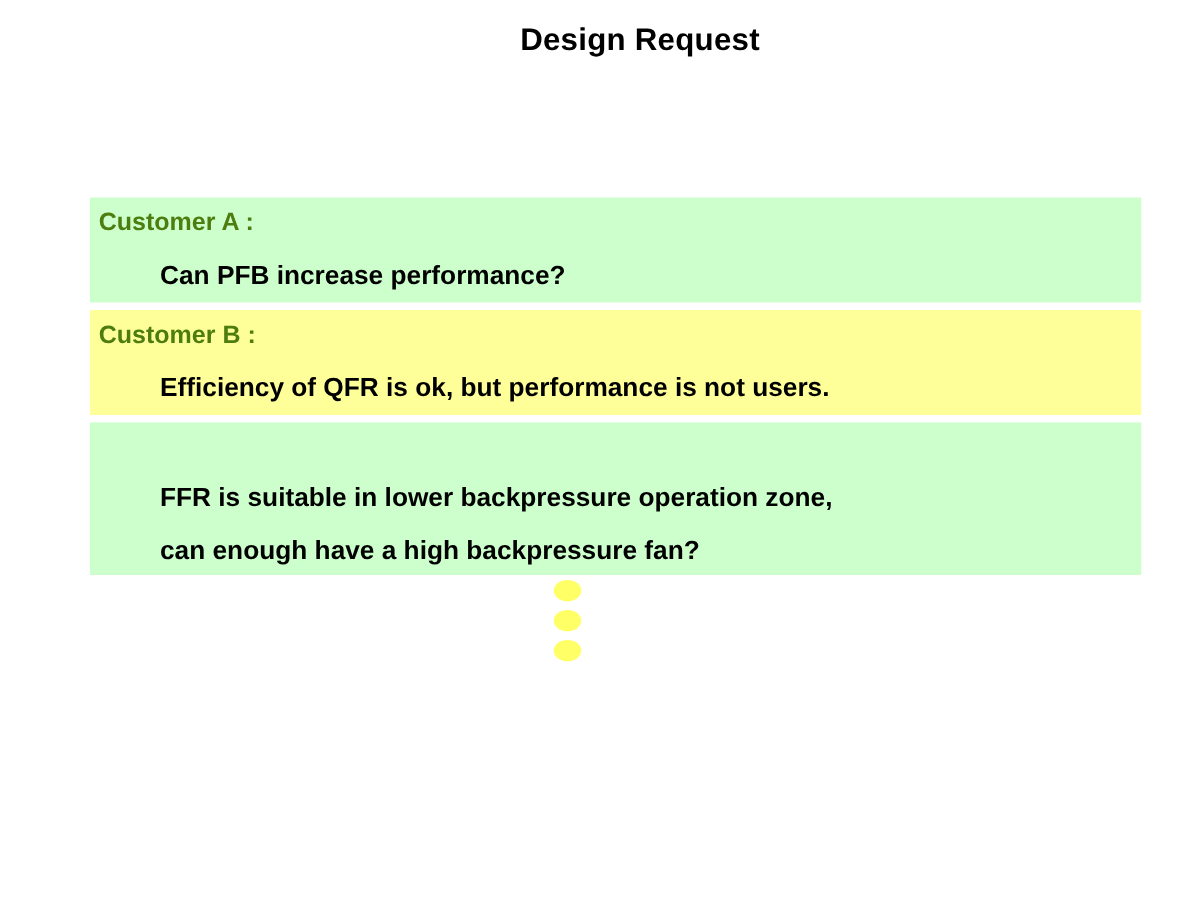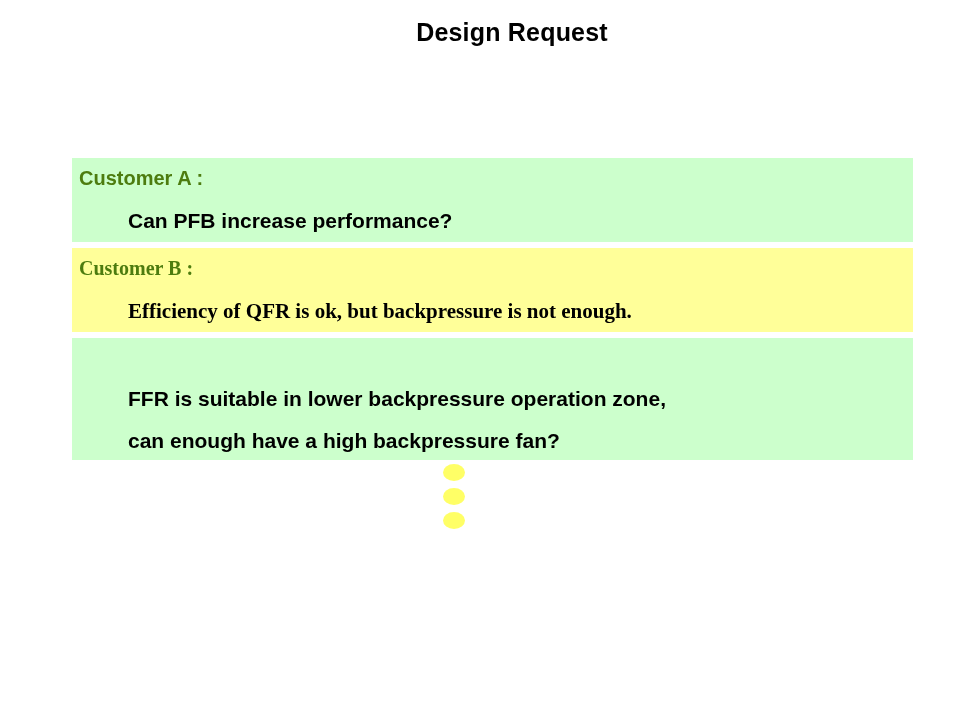--- a/index.html
+++ b/index.html
@@ -42,21 +42,21 @@
     left: 72px;
     width: 841px;
     box-sizing: border-box;
     padding: 0;
   }
 
   .block-green  { background: #ccffcc; }
   .block-yellow { background: #ffff99; }
 
   #block-a { top: 158px; height: 84px; }
-  #block-b { top: 248px; height: 84px; font-family: Liberation Serif, serif; }
+  #block-b { top: 248px; height: 84px; }
   #block-c { top: 338px; height: 122px; }
 
   .speaker-label {
     position: absolute;
     left: 7px;
     font-size: 20px;
     font-weight: bold;
     color: #4d7c0f;
     white-space: nowrap;
     line-height: 24px;
@@ -110,21 +110,21 @@
 
   <div id="slide-title">Design Request</div>
 
   <div id="block-a" class="request-block block-green">
     <div class="speaker-label">Customer A :</div>
     <div class="statement-line statement-line-1">Can PFB increase performance?</div>
   </div>
 
   <div id="block-b" class="request-block block-yellow">
     <div class="speaker-label">Customer B :</div>
-    <div class="statement-line statement-line-1">Efficiency of QFR is ok, but backpressure is not enough.</div>
+    <div class="statement-line statement-line-1">Efficiency of QFR is ok, but performance is not users.</div>
   </div>
 
   <div id="block-c" class="request-block block-green">
     <div class="statement-line statement-line-1">FFR is suitable in lower backpressure operation zone,</div>
     <div class="statement-line statement-line-2">can enough have a high backpressure fan?</div>
   </div>
 
   <div id="ellipsis-dots">
     <div id="dot-1" class="dot"></div>
     <div id="dot-2" class="dot"></div>

